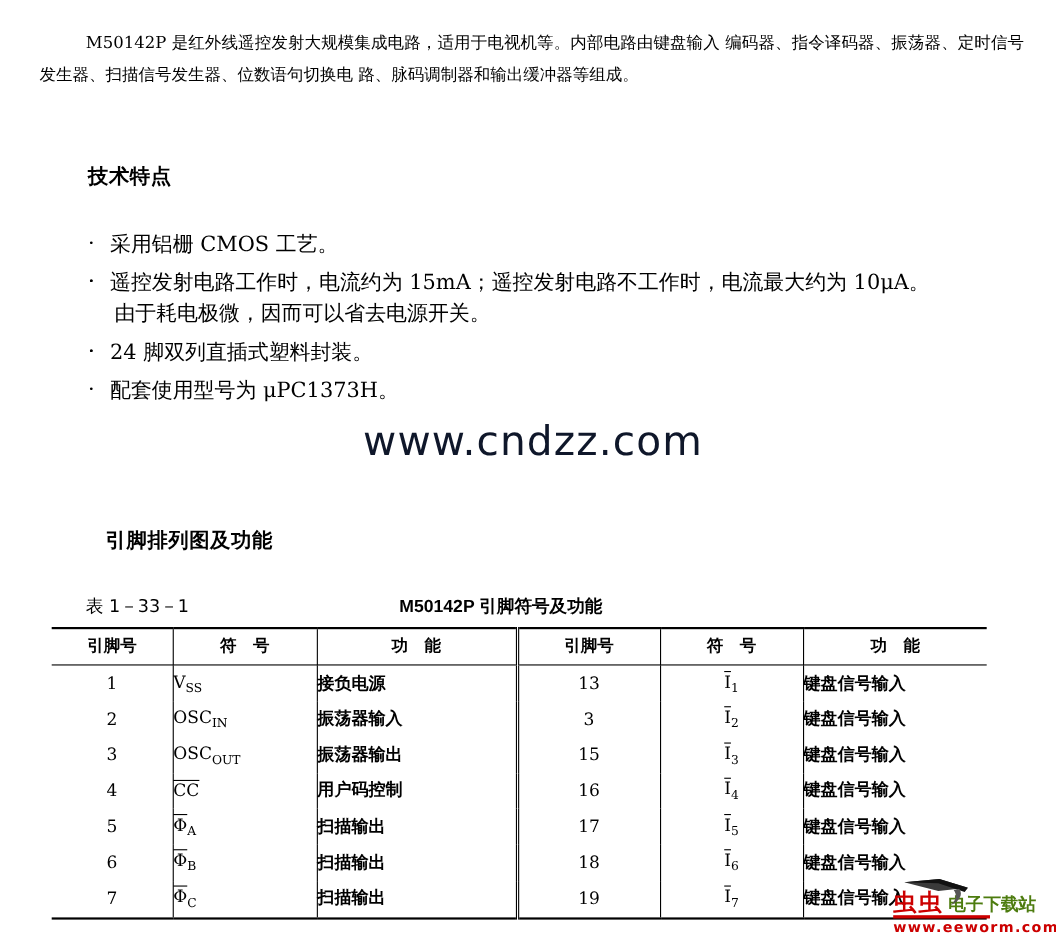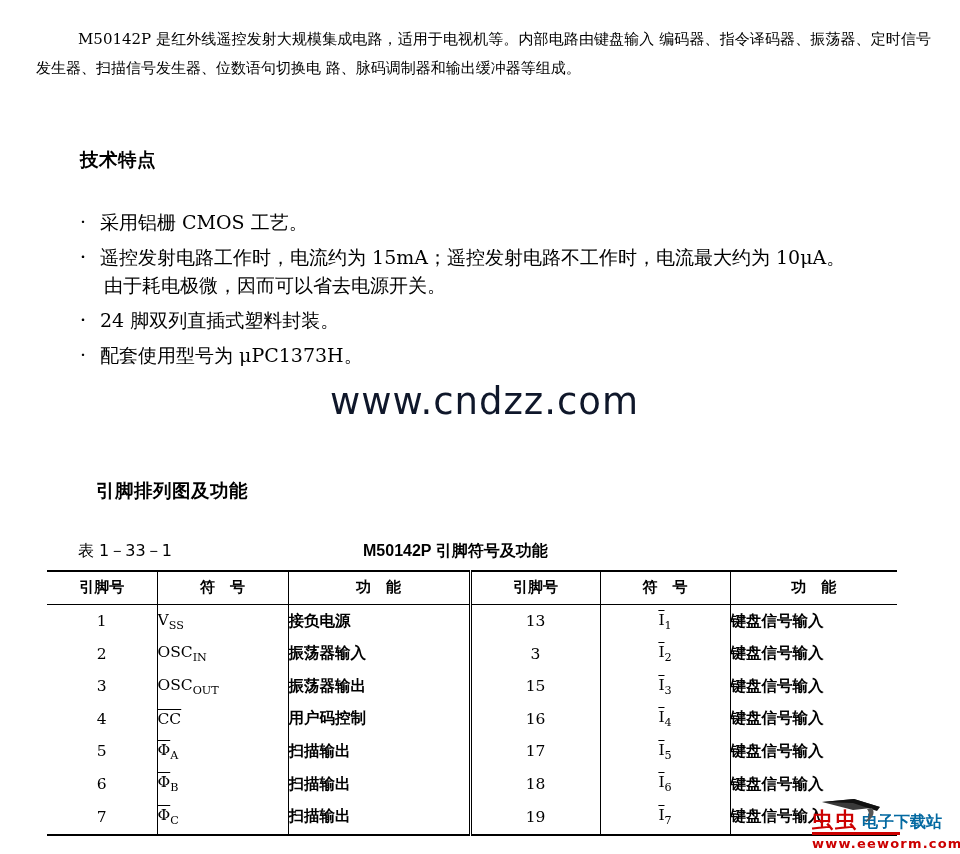--- a/index.html
+++ b/index.html
@@ -214,21 +214,21 @@
   .bug {
     display: inline-block;
     color: #cc0000;
     font-family: "DejaVu Sans", "Liberation Sans", sans-serif;
     font-weight: bold;
     font-size: 21px;
     line-height: 21px;
     margin-right: 2px;
   }
   .logo-text {
-    color: #0369a1;
+    color: #4d7c0f;
     font-family: "DejaVu Sans", "Liberation Sans", sans-serif;
     font-weight: bold;
     font-size: 16px;
     line-height: 18px;
     margin-left: 4px;
   }
   .logo-url {
     position: absolute;
     left: 0;
     top: 38px;

